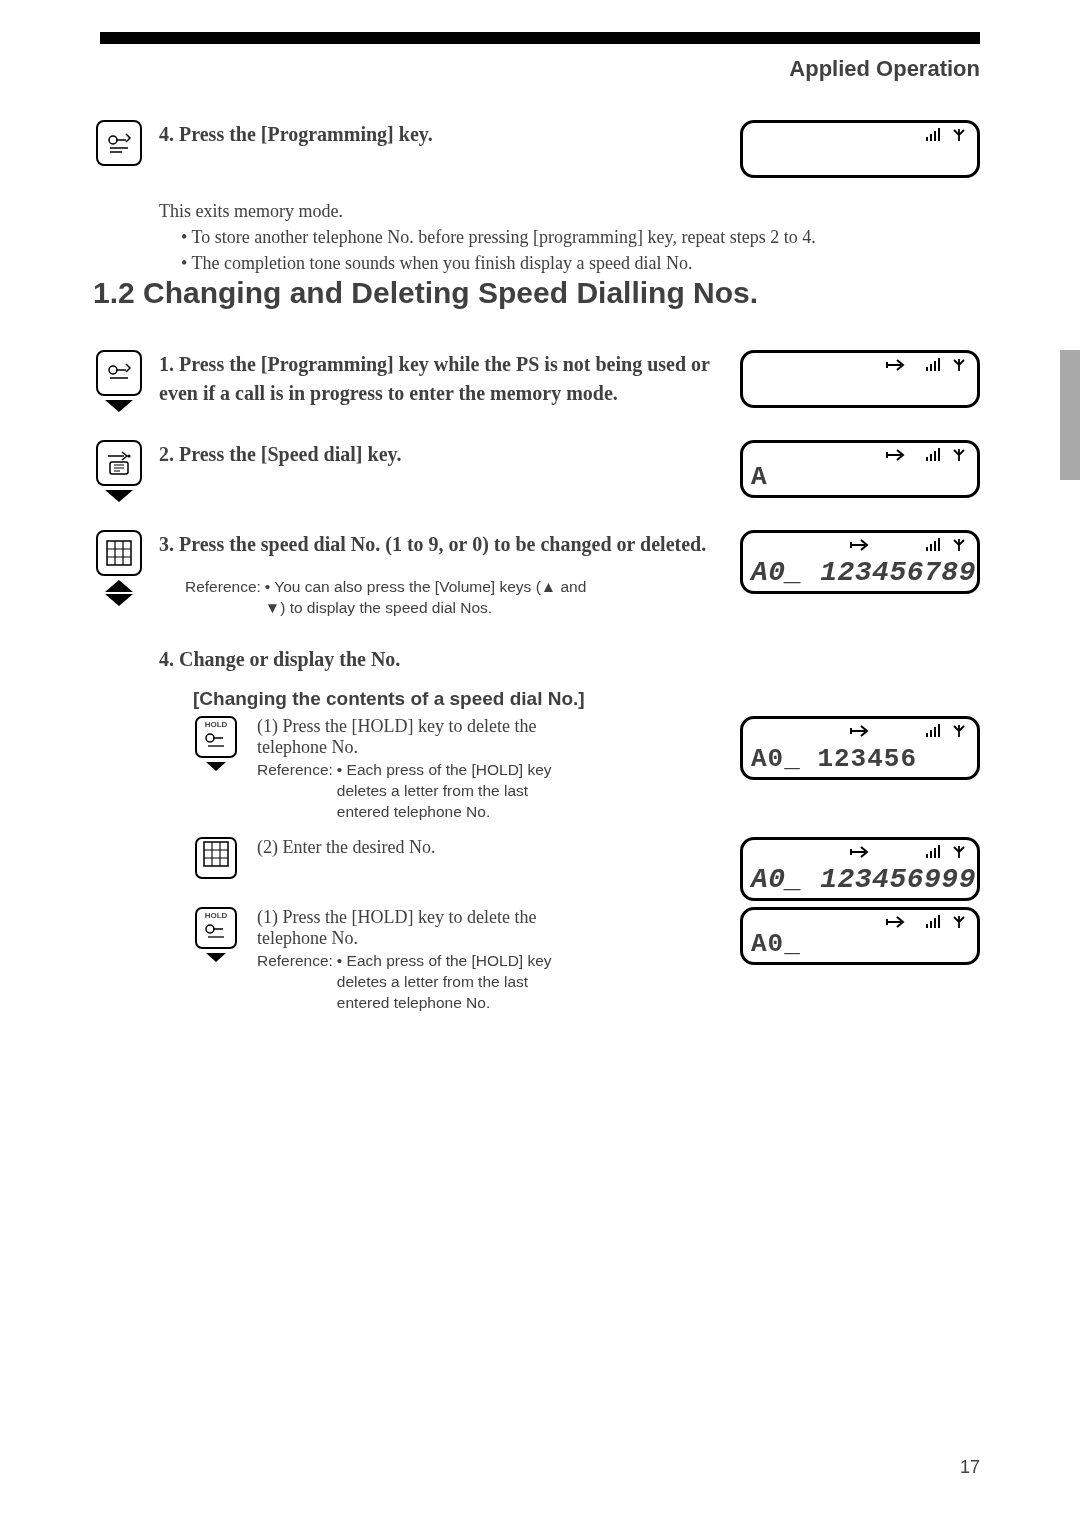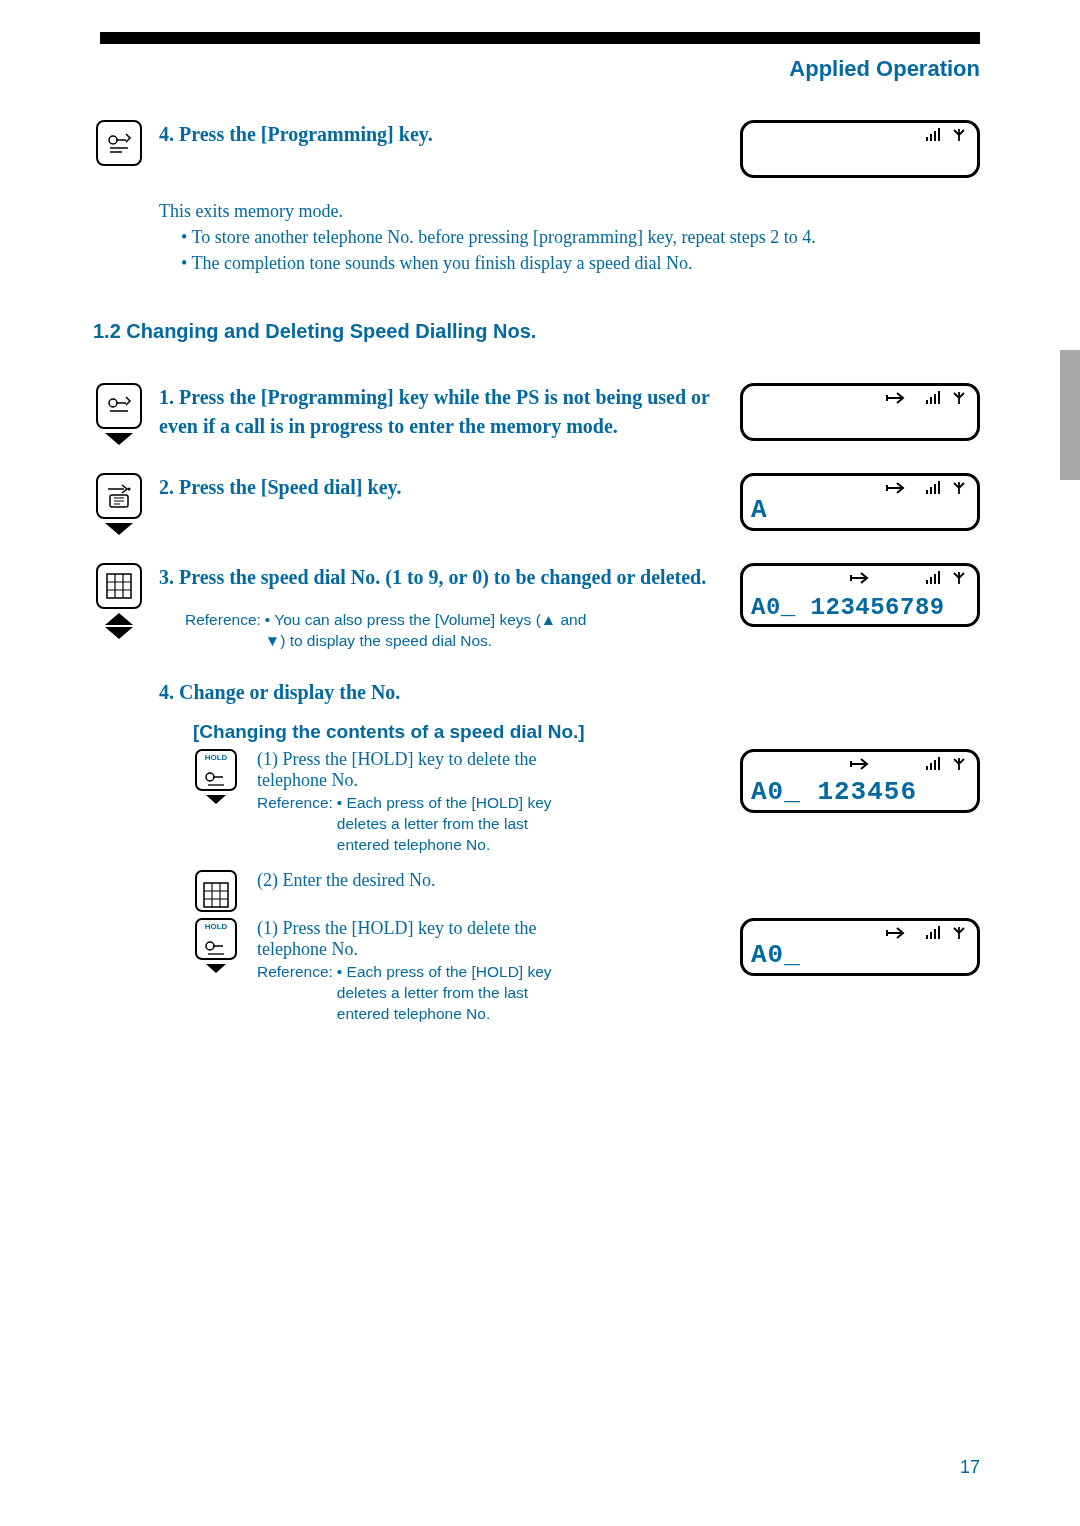--- a/index.html
+++ b/index.html
@@ -8,21 +8,21 @@
     background: #fff;
     display: flex;
     justify-content: center;
   }
   .page {
     width: 1080px;
     height: 1526px;
     position: relative;
     background: #fff;
     font-family: "Times New Roman", Times, serif;
-    color: #0369a1;
+    color: #404040;
   }
   .topbar {
     position: absolute;
     left: 100px;
     right: 100px;
     top: 32px;
     height: 12px;
     background: #000;
   }
   .header-title {
@@ -103,53 +103,52 @@
   .lcd-arrow.solo { left:auto; right:70px; transform:none; }
   .lcd-text {
     position:absolute;
     left:8px; right:8px; bottom:3px;
     font-family: 'Courier New', monospace;
     font-weight: bold;
     font-size: 26px;
     letter-spacing: 1px;
     white-space: nowrap;
   }
-  .lcd-text.small { font-size: 24px; letter-spacing:0.5px;}
+  .lcd-text.small { font-size: 28px; letter-spacing:0.5px;font-style:italic;}
   .lcd-text.left-only { right:auto; }
 
   .step-num { font-weight: bold; }
   .step-body { }
   .bullet { margin-left: 36px; text-indent: -14px; }
 
   .section-heading {
     font-family: Arial, Helvetica, sans-serif;
     font-weight: bold;
-    font-size: 20px;
-    margin-top: 44px;
+    font-size: 30px;
     margin-bottom: 40px;
   }
 
   .ref {
     font-family: Arial, Helvetica, sans-serif;
     font-size: 15.5px;
     line-height:1.35;
   }
   .subhead {
     font-family: Arial, Helvetica, sans-serif;
     font-weight: bold;
     font-size: 19px;
     margin-top: 14px;
     margin-bottom: 6px;
   }
 
   .sub-icon {
     width: 42px; height: 42px;
     border: 2px solid #000;
     border-radius: 7px;
-    display:flex; align-items:flex-end; justify-content:center;
+    display:flex; align-items:flex-start; justify-content:center;
     background:#fff;
   }
   .sub-icon .label {
     position:absolute; top:2px; font-family: Arial, sans-serif; font-size:8px; font-weight:bold;
   }
   .sub-icon { position:relative; }
 
   .pagenum {
     position:absolute;
     right: 100px;
@@ -395,20 +394,39 @@
           <div class="sub-icon">
             <svg width="30" height="30" viewBox="0 0 30 30">
               <rect x="3" y="3" width="24" height="24" fill="none" stroke="#000" stroke-width="1.5"></rect>
               <path d="M3 11 h24 M3 19 h24 M11 3 v24 M19 3 v24" stroke="#000" stroke-width="1.1"></path>
             </svg>
           </div>
         </div>
         <div style="flex:1;">
           <div class="node-text">(2) Enter the desired No.</div>
         </div>
+        <div class="screencol">
+          <div class="lcd tall">
+            <div class="lcd-arrow">
+              <svg width="22" height="16">
+                  <path d="M2 8 h14 M12 3 l6 5 -6 5" stroke="#000" stroke-width="2" fill="none"></path>
+                  <path d="M2 5 v6" stroke="#000" stroke-width="2"></path>
+                </svg>
+            </div>
+            <div class="lcd-icons">
+              <svg width="20" height="16">
+                  <path d="M2 14 v-4 M6 14 v-7 M10 14 v-10 M14 14 v-13" stroke="#000" stroke-width="2"></path>
+                </svg>
+              <svg width="16" height="16">
+                  <path d="M8 2 v12 M3 3 l5 5 5 -5" stroke="#000" stroke-width="1.8" fill="none"></path>
+                </svg>
+            </div>
+            <div class="lcd-text small">A0_ 123456999</div>
+          </div>
+        </div>
       </div>
 
 
       <div class="row" style="gap:18px;">
         <div style="width:46px; display:flex; flex-direction:column; align-items:center; gap:4px;">
           <div class="sub-icon">
             <span class="label">HOLD</span>
             <svg width="28" height="22" viewBox="0 0 28 22" style="margin-top:10px;">
               <circle cx="8" cy="10" r="4" fill="none" stroke="#000" stroke-width="1.5"></circle>
               <path d="M11 10 h10" stroke="#000" stroke-width="1.5"></path>

